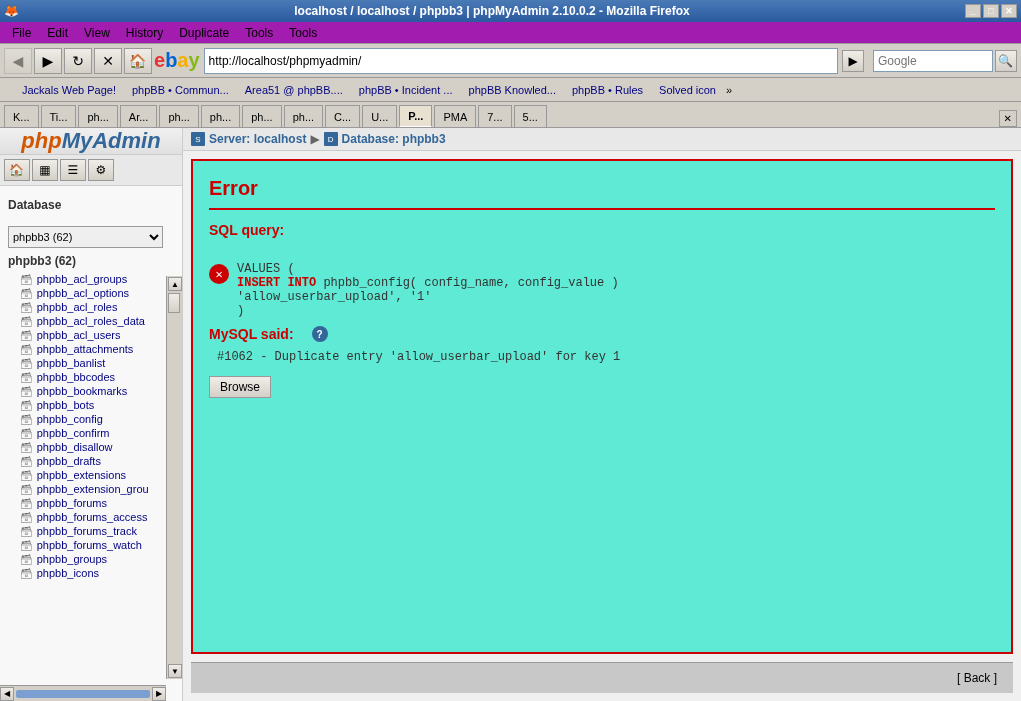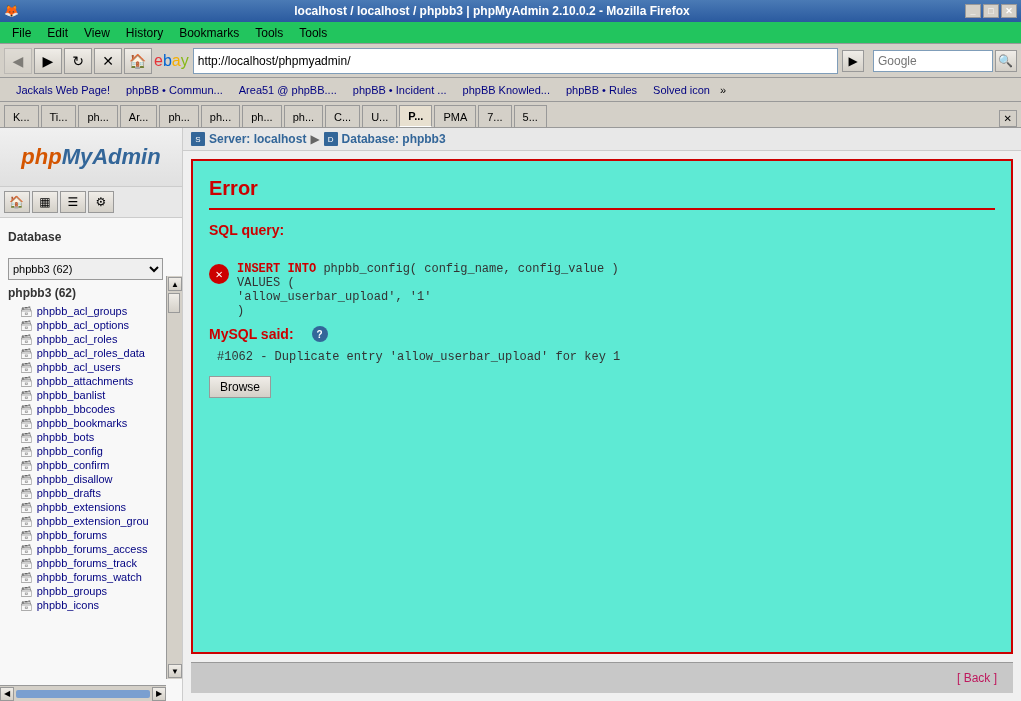--- a/index.html
+++ b/index.html
@@ -23,21 +23,21 @@
       width: 16px; height: 14px;
       background: #d4d0c8;
       border: 1px solid #999;
       font-size: 9px;
       display: flex; align-items: center; justify-content: center;
       cursor: pointer;
     }
 
     
     .menu-bar {
-      background: #22c55e;
+      background: #a21caf;
       height: 22px;
       display: flex;
       align-items: center;
       padding: 9px 4px;
       border-bottom: 1px solid #999;
     }
     .menu-item {
       padding: 2px 8px;
       font-size: 12px;
       cursor: pointer;
@@ -103,21 +103,21 @@
       cursor: pointer;
       display: flex; align-items: center; justify-content: center;
     }
 
     
     .bookmarks-bar {
       background: #d4d0c8;
       height: 24px;
       display: flex;
       align-items: center;
-      padding: 0 10px;
+      padding: 0 16px;
       gap: 4px;
       border-bottom: 1px solid #999;
       overflow: hidden;
     }
     .bookmark-item {
       padding: 2px 6px;
       font-size: 11px;
       cursor: pointer;
       white-space: nowrap;
       color: #000080;
@@ -161,21 +161,21 @@
       width: 183px;
       background: #f8f8f8;
       border-right: 1px solid #ccc;
       display: flex;
       flex-direction: column;
       overflow: hidden;
       position: relative;
     }
     .sidebar-logo {
       background: linear-gradient(to bottom, #f0f0f0, #e0e0e0);
-      padding: 16px;
+      padding: 0;
       text-align: center;
       border-bottom: 1px solid #ccc;
     }
     .pma-logo {
       font-size: 22px;
       font-weight: bold;
       color: #d45500;
       font-style: italic;
     }
     .pma-logo span { color: #336699; }
@@ -362,21 +362,21 @@
 
     
     .back-bar {
       background: #c8c8c8;
       padding: 8px 16px;
       text-align: right;
       border-top: 1px solid #999;
       margin: 0 8px 8px 8px;
     }
     .back-link {
-      color: #be185d;
+      color: #000000;
       text-decoration: none;
       cursor: pointer;
     }
   </style>
 </head>
 <body>
 
 <div class="title-bar">
   <span>🦊</span>
   <span class="title-bar-title">localhost / localhost / phpbb3 | phpMyAdmin 2.10.0.2 - Mozilla Firefox</span>
@@ -385,33 +385,33 @@
     <div class="title-btn">□</div>
     <div class="title-btn">✕</div>
   </div>
 </div>
 
 <div class="menu-bar">
   <span class="menu-item">File</span>
   <span class="menu-item">Edit</span>
   <span class="menu-item">View</span>
   <span class="menu-item">History</span>
-  <span class="menu-item">Bookmarks</span>
+  <span class="menu-item">Duplicate</span>
   <span class="menu-item">Tools</span>
   <span class="menu-item">Tools</span>
 </div>
 
 <div class="nav-bar">
   <div class="nav-btn disabled">◀</div>
   <div class="nav-btn">▶</div>
   <div class="nav-btn">↻</div>
   <div class="nav-btn">✕</div>
   <div class="nav-btn">🏠</div>
   <div class="url-bar-container">
-    <span style="font-weight:normal;font-size:16px;color:#e53238;">e<span style="color:#0064d2;">b</span><span style="color:#f5af02;">a</span><span style="color:#86b817;">y</span></span>
+    <span style="font-weight:bold;font-size:20px;color:#e53238;">e<span style="color:#0064d2;">b</span><span style="color:#f5af02;">a</span><span style="color:#86b817;">y</span></span>
     <input class="url-input" type="text" value="http://localhost/phpmyadmin/" style="">
     <div class="go-btn">▶</div>
   </div>
   <div class="search-container">
     <input class="search-input" type="text" placeholder="Google" style="">
     <div class="search-btn">🔍</div>
   </div>
 </div>
 
 <div class="bookmarks-bar">
@@ -607,25 +607,25 @@
     </div>
 
     <div class="error-container">
       <div class="error-title">Error</div>
 
       <div class="sql-query-label">SQL query:</div>
 
       <div class="sql-code">
         <div class="error-icon">✕</div>
         <div class="sql-text">
+          <div>VALUES (</div>
           <div>
             <span class="sql-keyword">INSERT INTO</span>
             <span> phpbb_config( config_name, config_value )</span>
           </div>
-          <div>VALUES (</div>
           <div>  'allow_userbar_upload', '1'</div>
           <div>)</div>
         </div>
       </div>
 
       <div class="mysql-said">
         <span>MySQL said:</span>
         <span class="help-icon">?</span>
       </div>
 

